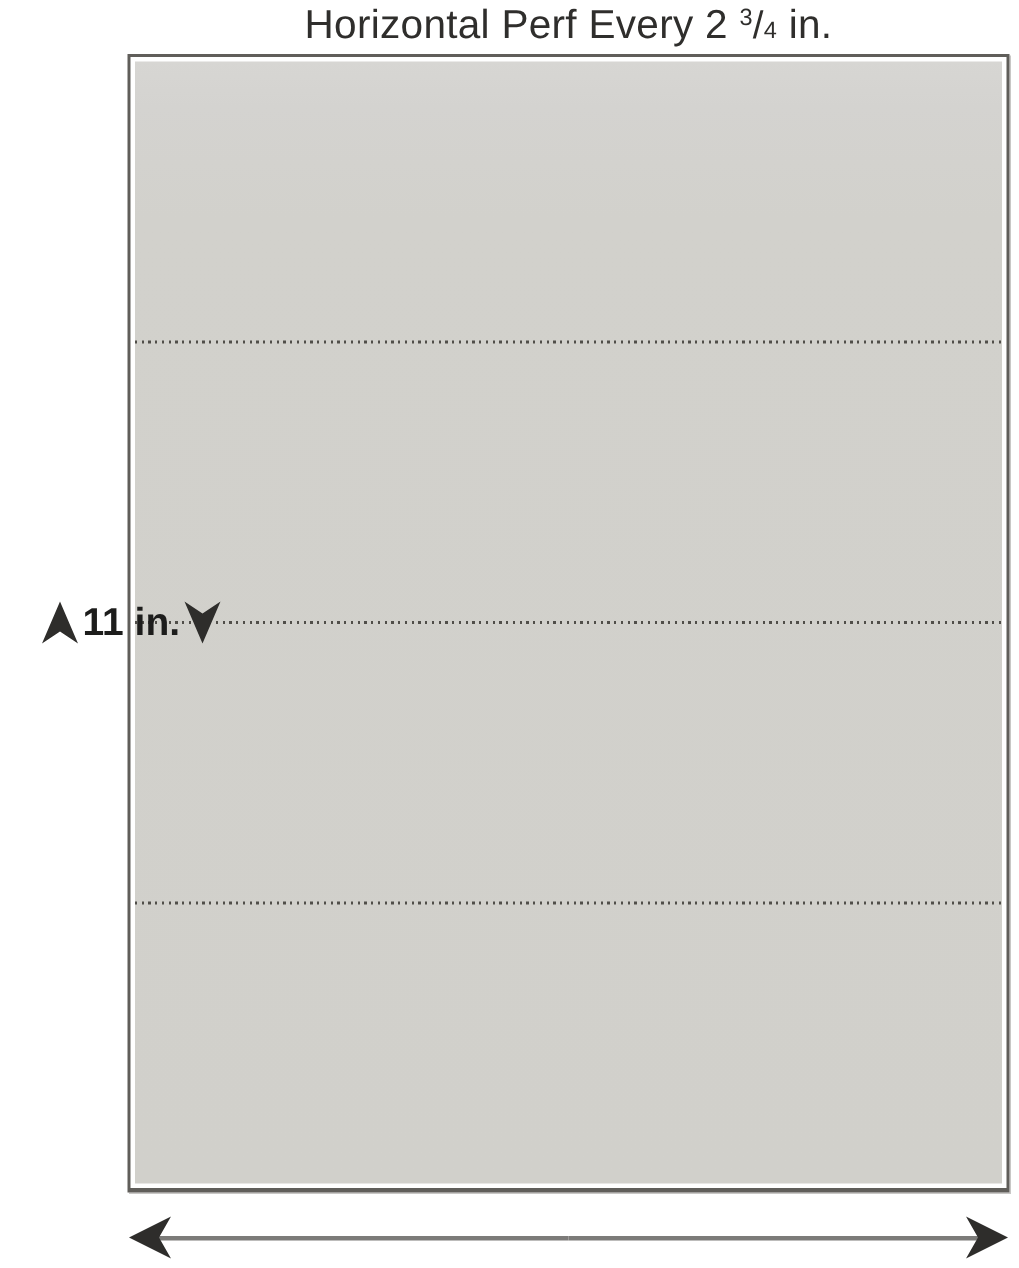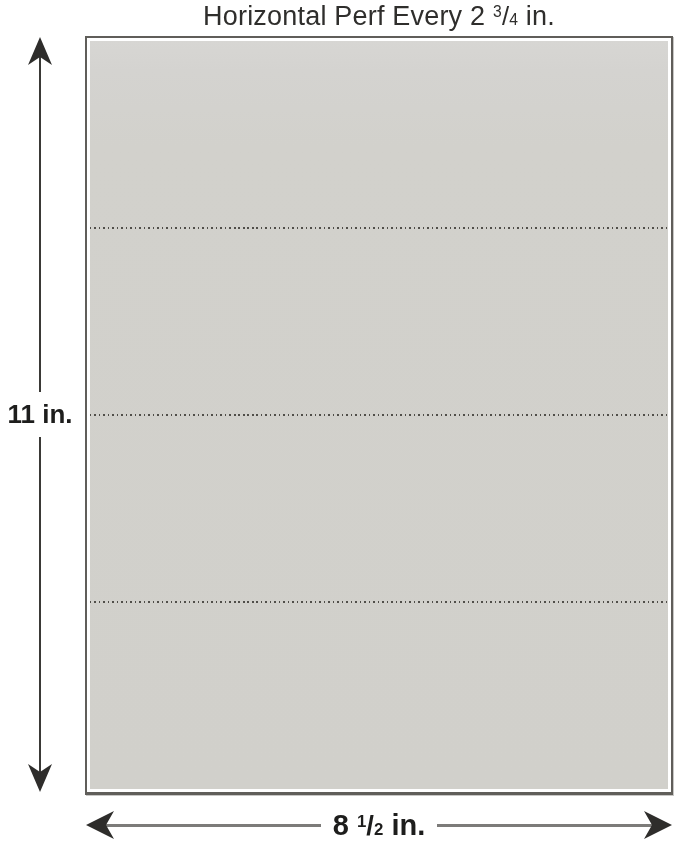--- a/index.html
+++ b/index.html
@@ -44,21 +44,21 @@
     position:absolute;left:0;right:0;height:2px;
     background:repeating-linear-gradient(to right, var(--perforation) 0 1.5px, transparent 1.5px 4.5px);
   }
   .perf-1{top:calc(25% - 1px);}
   .perf-2{top:calc(50% - 1px);}
   .perf-3{top:calc(75% - 1px);}
 
   
   .v-arrow{
     position:absolute;left:25px;top:36px;width:30px;height:757px;
-    display:flex;flex-direction:column;align-items:center;
+    display:flex;flex-direction:row;align-items:center;
   }
   .v-arrow svg{flex:0 0 auto;z-index:2;}
   .v-line{flex:1 1 auto;width:2.5px;background:#3a3936;}
   .v-line.tuck-top{margin-top:-9px;}
   .v-line.tuck-bottom{margin-bottom:-9px;}
   .v-label{
     flex:0 0 auto;margin:7px 0;white-space:nowrap;
     font-size:26px;font-weight:700;color:var(--label-text);
   }
 
@@ -104,22 +104,17 @@
   <svg width="30" height="30" viewBox="0 0 30 30" aria-hidden="true">
     <polygon points="15,29 27,1 15,9 3,1" fill="#2e2d2b"></polygon>
   </svg>
 </div>
 
 <div class="h-arrow">
   <svg width="30" height="34" viewBox="0 0 30 34" aria-hidden="true">
     <polygon points="1,17 29,3 21,17 29,31" fill="#2e2d2b"></polygon>
   </svg>
   <div class="h-line tuck-left"></div>
-  <div class="h-label">
-    <span>8</span>
-    <span><span class="frac-num">1</span><span class="frac-slash">/</span><span class="frac-den">2</span></span>
-    <span>in.</span>
-  </div>
   <div class="h-line tuck-right"></div>
   <svg width="30" height="34" viewBox="0 0 30 34" aria-hidden="true">
     <polygon points="29,17 1,3 9,17 1,31" fill="#2e2d2b"></polygon>
   </svg>
 </div>
 
 </body></html>

